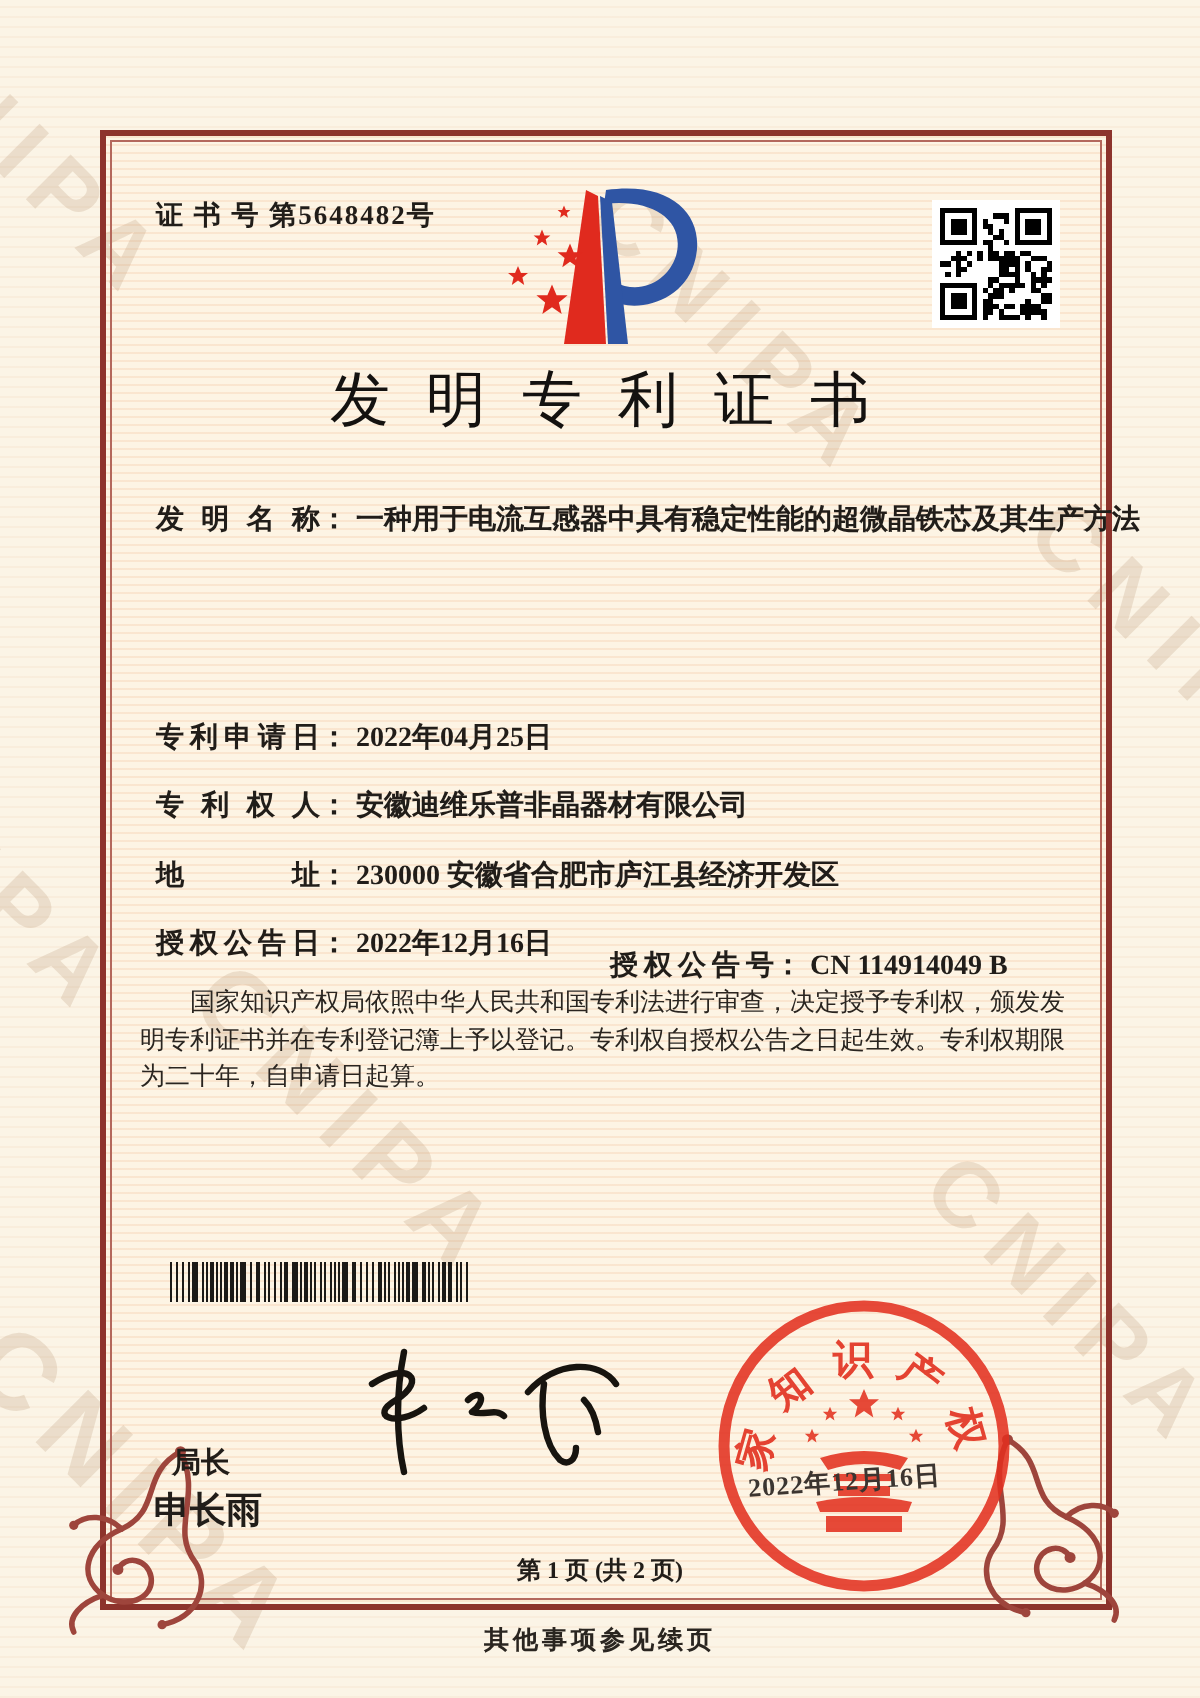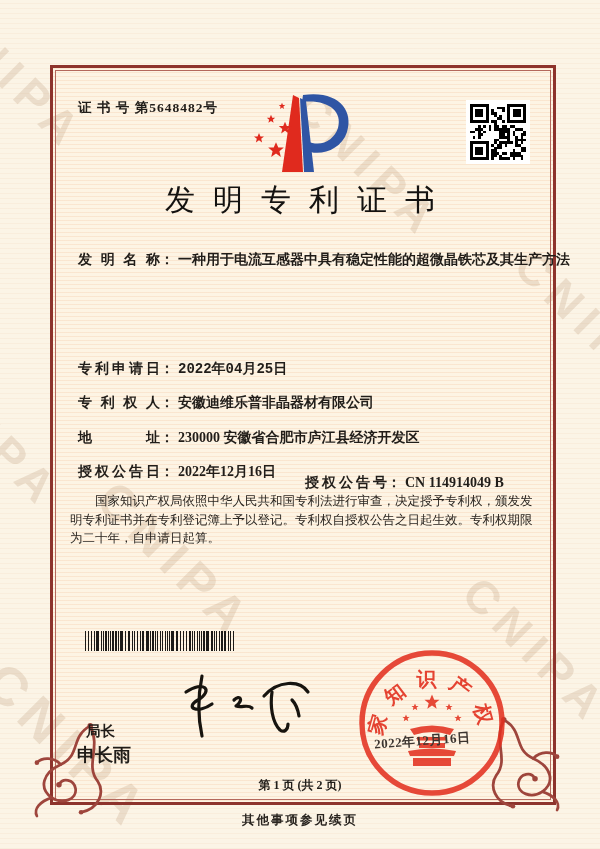--- a/index.html
+++ b/index.html
@@ -30,21 +30,21 @@
   .ct{position:absolute;z-index:3;color:#211d19;}
   .cert-no{left:78px;top:99px;font-size:13.5px;font-weight:600;letter-spacing:1px;}
   .logo{left:246px;top:90px;}
   .qr{left:466px;top:100px;background:#fff;padding:4px;line-height:0;}
   .title{left:0;top:180px;width:100%;text-align:center;font-size:30px;font-weight:400;
          letter-spacing:18px;text-indent:18px;color:#141210;}
   .frow{left:78px;font-size:14px;font-weight:600;white-space:nowrap;}
   .flabel{display:inline-block;width:82px;text-align:justify;text-align-last:justify;vertical-align:top;}
   .fcolon{display:inline-block;}
   .fvalue{display:inline-block;margin-left:4px;}
-  .r0{top:251px;} .r1{top:293px;} .r2{top:326px;} .r3{top:360px;font-family:Liberation Mono, monospace;}
+  .r0{top:251px;} .r1{top:293px;} .r2{top:326px;} .r3{top:360px;}
   .r4{top:394px;} .r5{top:429px;} .r6{top:463px;} .r6b{left:305px;top:463px;margin-top:11px;}
   .paras{left:70px;top:492px;width:470px;font-size:12.5px;line-height:18.6px;color:#2a2520;}
   .paras p{margin:0;text-indent:2em;font-weight:500;}
   .barcode{left:85px;top:631px;line-height:0;}
   .sig-title{left:86px;top:722px;font-size:14.5px;font-weight:700;}
   .sig-name{left:77px;top:715px;font-size:18px;font-weight:700;margin-top:28px;}
   .signature{left:168px;top:670px;}
   .seal{left:356px;top:647px;opacity:.95;}
   .seal-date{left:374px;top:731px;width:126px;font-size:13px;font-weight:700;color:#3c3530;
              transform:rotate(-4deg);letter-spacing:.5px;white-space:nowrap;}

